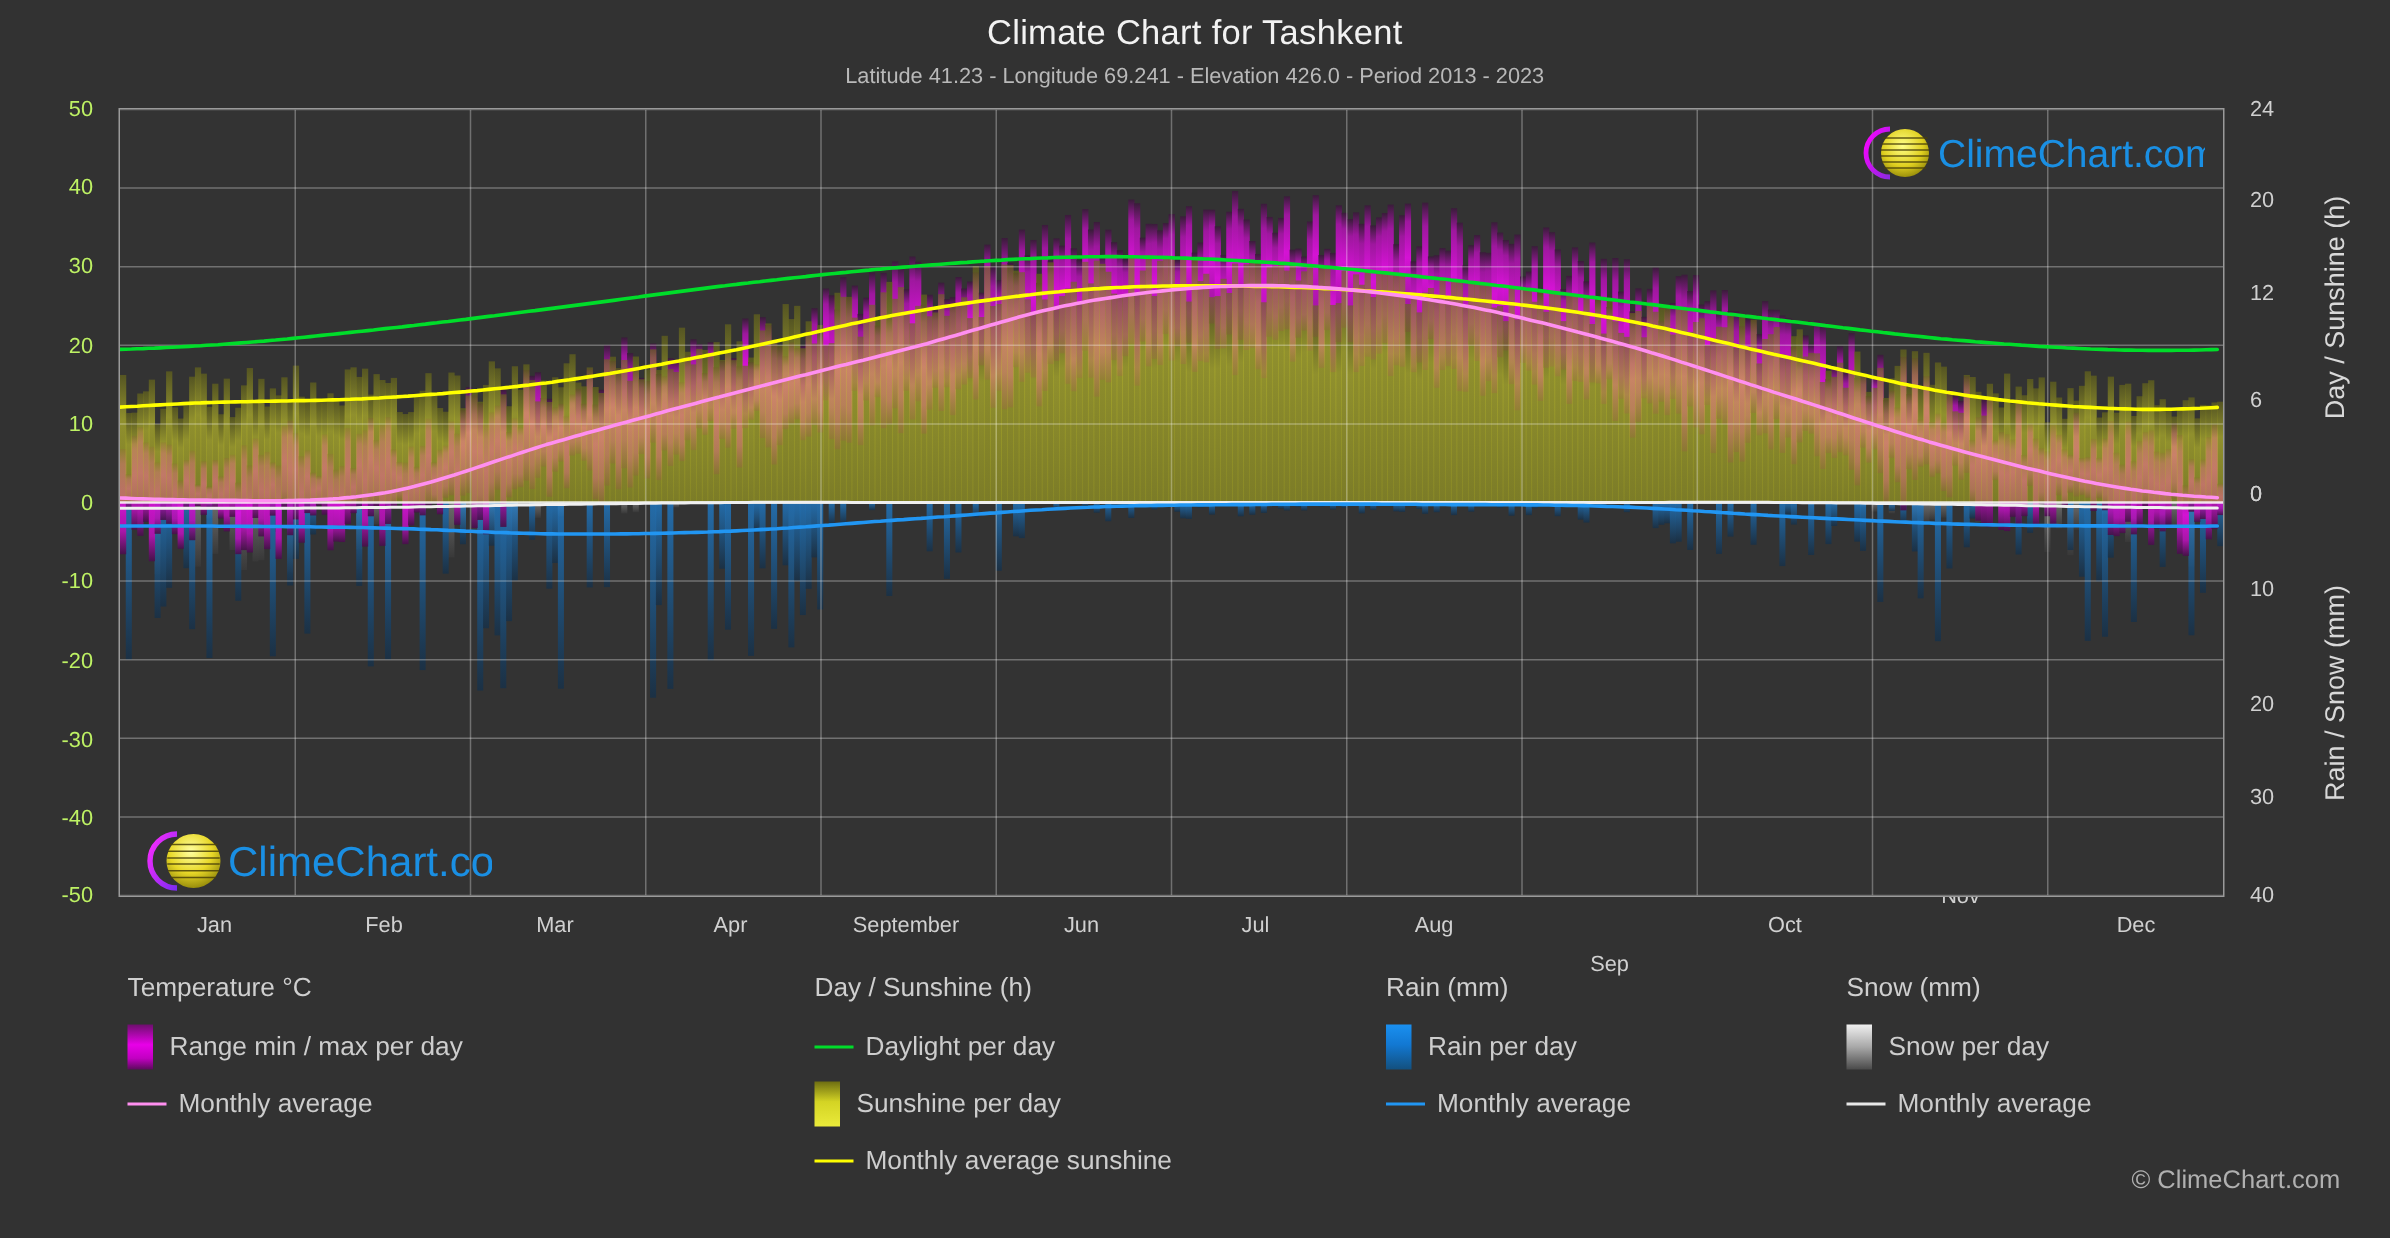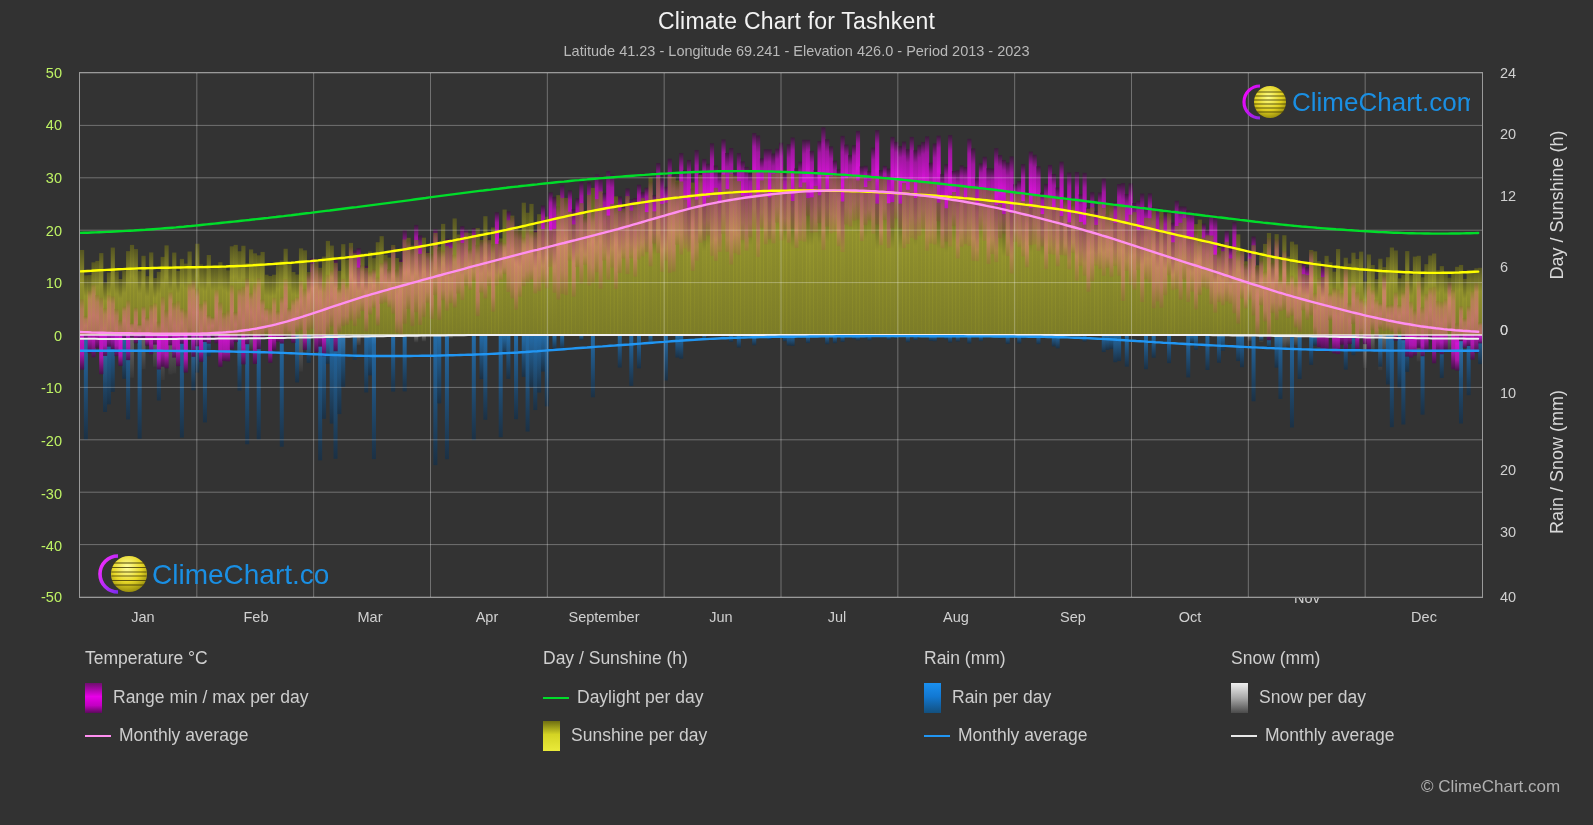--- a/index.html
+++ b/index.html
@@ -113,21 +113,21 @@
 <div class="ytick-r" style="left:1500px; top:589px;">40</div>
 
 <div class="xtick" style="left:98px;  top:609px;">Jan</div>
 <div class="xtick" style="left:211px; top:609px;">Feb</div>
 <div class="xtick" style="left:325px; top:609px;">Mar</div>
 <div class="xtick" style="left:442px; top:609px;">Apr</div>
 <div class="xtick" style="left:559px; top:609px;">September</div>
 <div class="xtick" style="left:676px; top:609px;">Jun</div>
 <div class="xtick" style="left:792px; top:609px;">Jul</div>
 <div class="xtick" style="left:911px; top:609px;">Aug</div>
-<div class="xtick" style="left:1028px;top:609px;">Sep</div>
+<div class="xtick" style="left:1028px;top:635px;">Sep</div>
 <div class="xtick" style="left:1145px;top:609px;">Oct</div>
 <div class="xtick" style="left:1262px;top:590px;">Nov</div>
 <div class="xtick" style="left:1379px;top:609px;">Dec</div>
 
 <div id="plot">
   <svg id="plotsvg" width="1402" height="524" viewBox="0 0 1402 524">
     <defs>
       <linearGradient id="gTempBand" x1="0" y1="0" x2="0" y2="1">
         <stop offset="0%" stop-color="#3a1a3a"></stop>
         <stop offset="14%" stop-color="#a715a7"></stop>
@@ -1209,20 +1209,26 @@
     <div class="lg-row">
       <span class="lg-line-wrap">
         <span class="lg-line" style="background:#00dd2a;"></span>
       </span>
       <span class="lg-label">Daylight per day</span>
     </div>
     <div class="lg-row">
       <span class="lg-swatch" style="background:linear-gradient(to bottom,#6e6e12 0%,#d4d424 45%,#eaea3a 100%);"></span>
       <span class="lg-label">Sunshine per day</span>
     </div>
+    <div class="lg-row">
+      <span class="lg-line-wrap">
+        <span class="lg-line" style="background:#ffff00;"></span>
+      </span>
+      <span class="lg-label">Monthly average sunshine</span>
+    </div>
   </div>
 
   <div class="lg-col" style="left:924px;">
     <div class="lg-head">Rain (mm)</div>
     <div class="lg-row">
       <span class="lg-swatch" style="background:linear-gradient(to bottom,#1a90f0 0%,#1278d2 45%,#13507e 100%);"></span>
       <span class="lg-label">Rain per day</span>
     </div>
     <div class="lg-row">
       <span class="lg-line-wrap">

